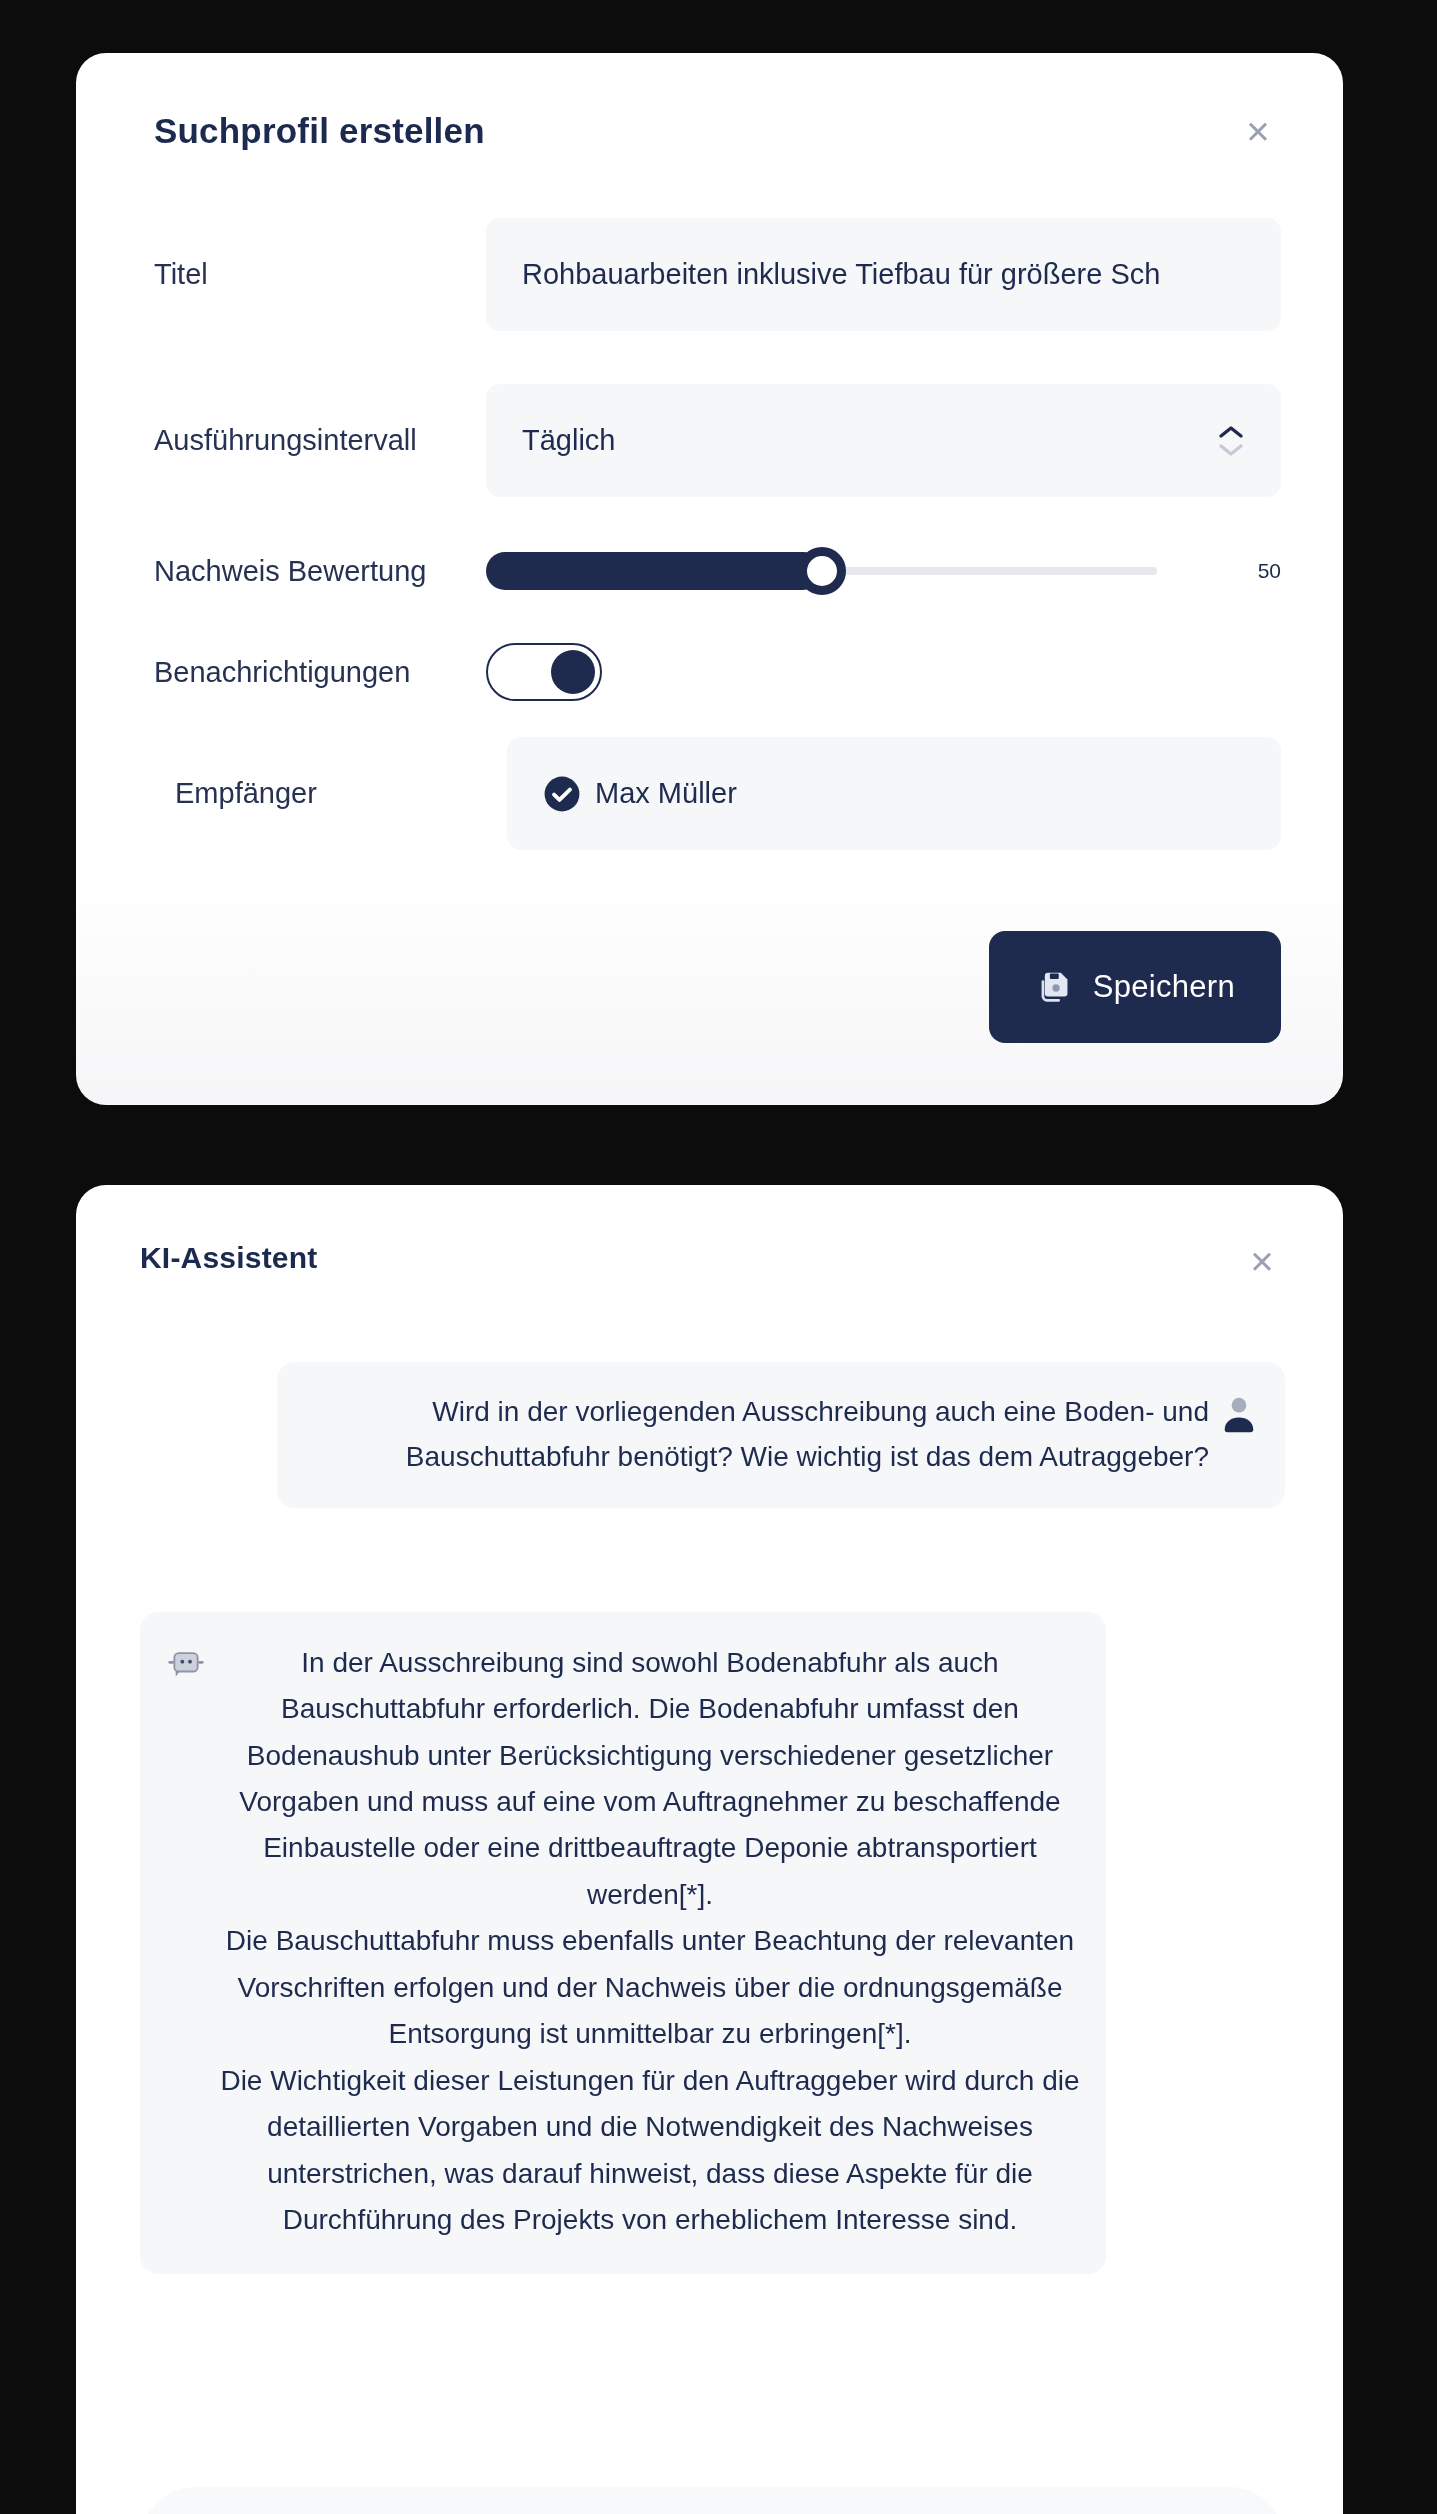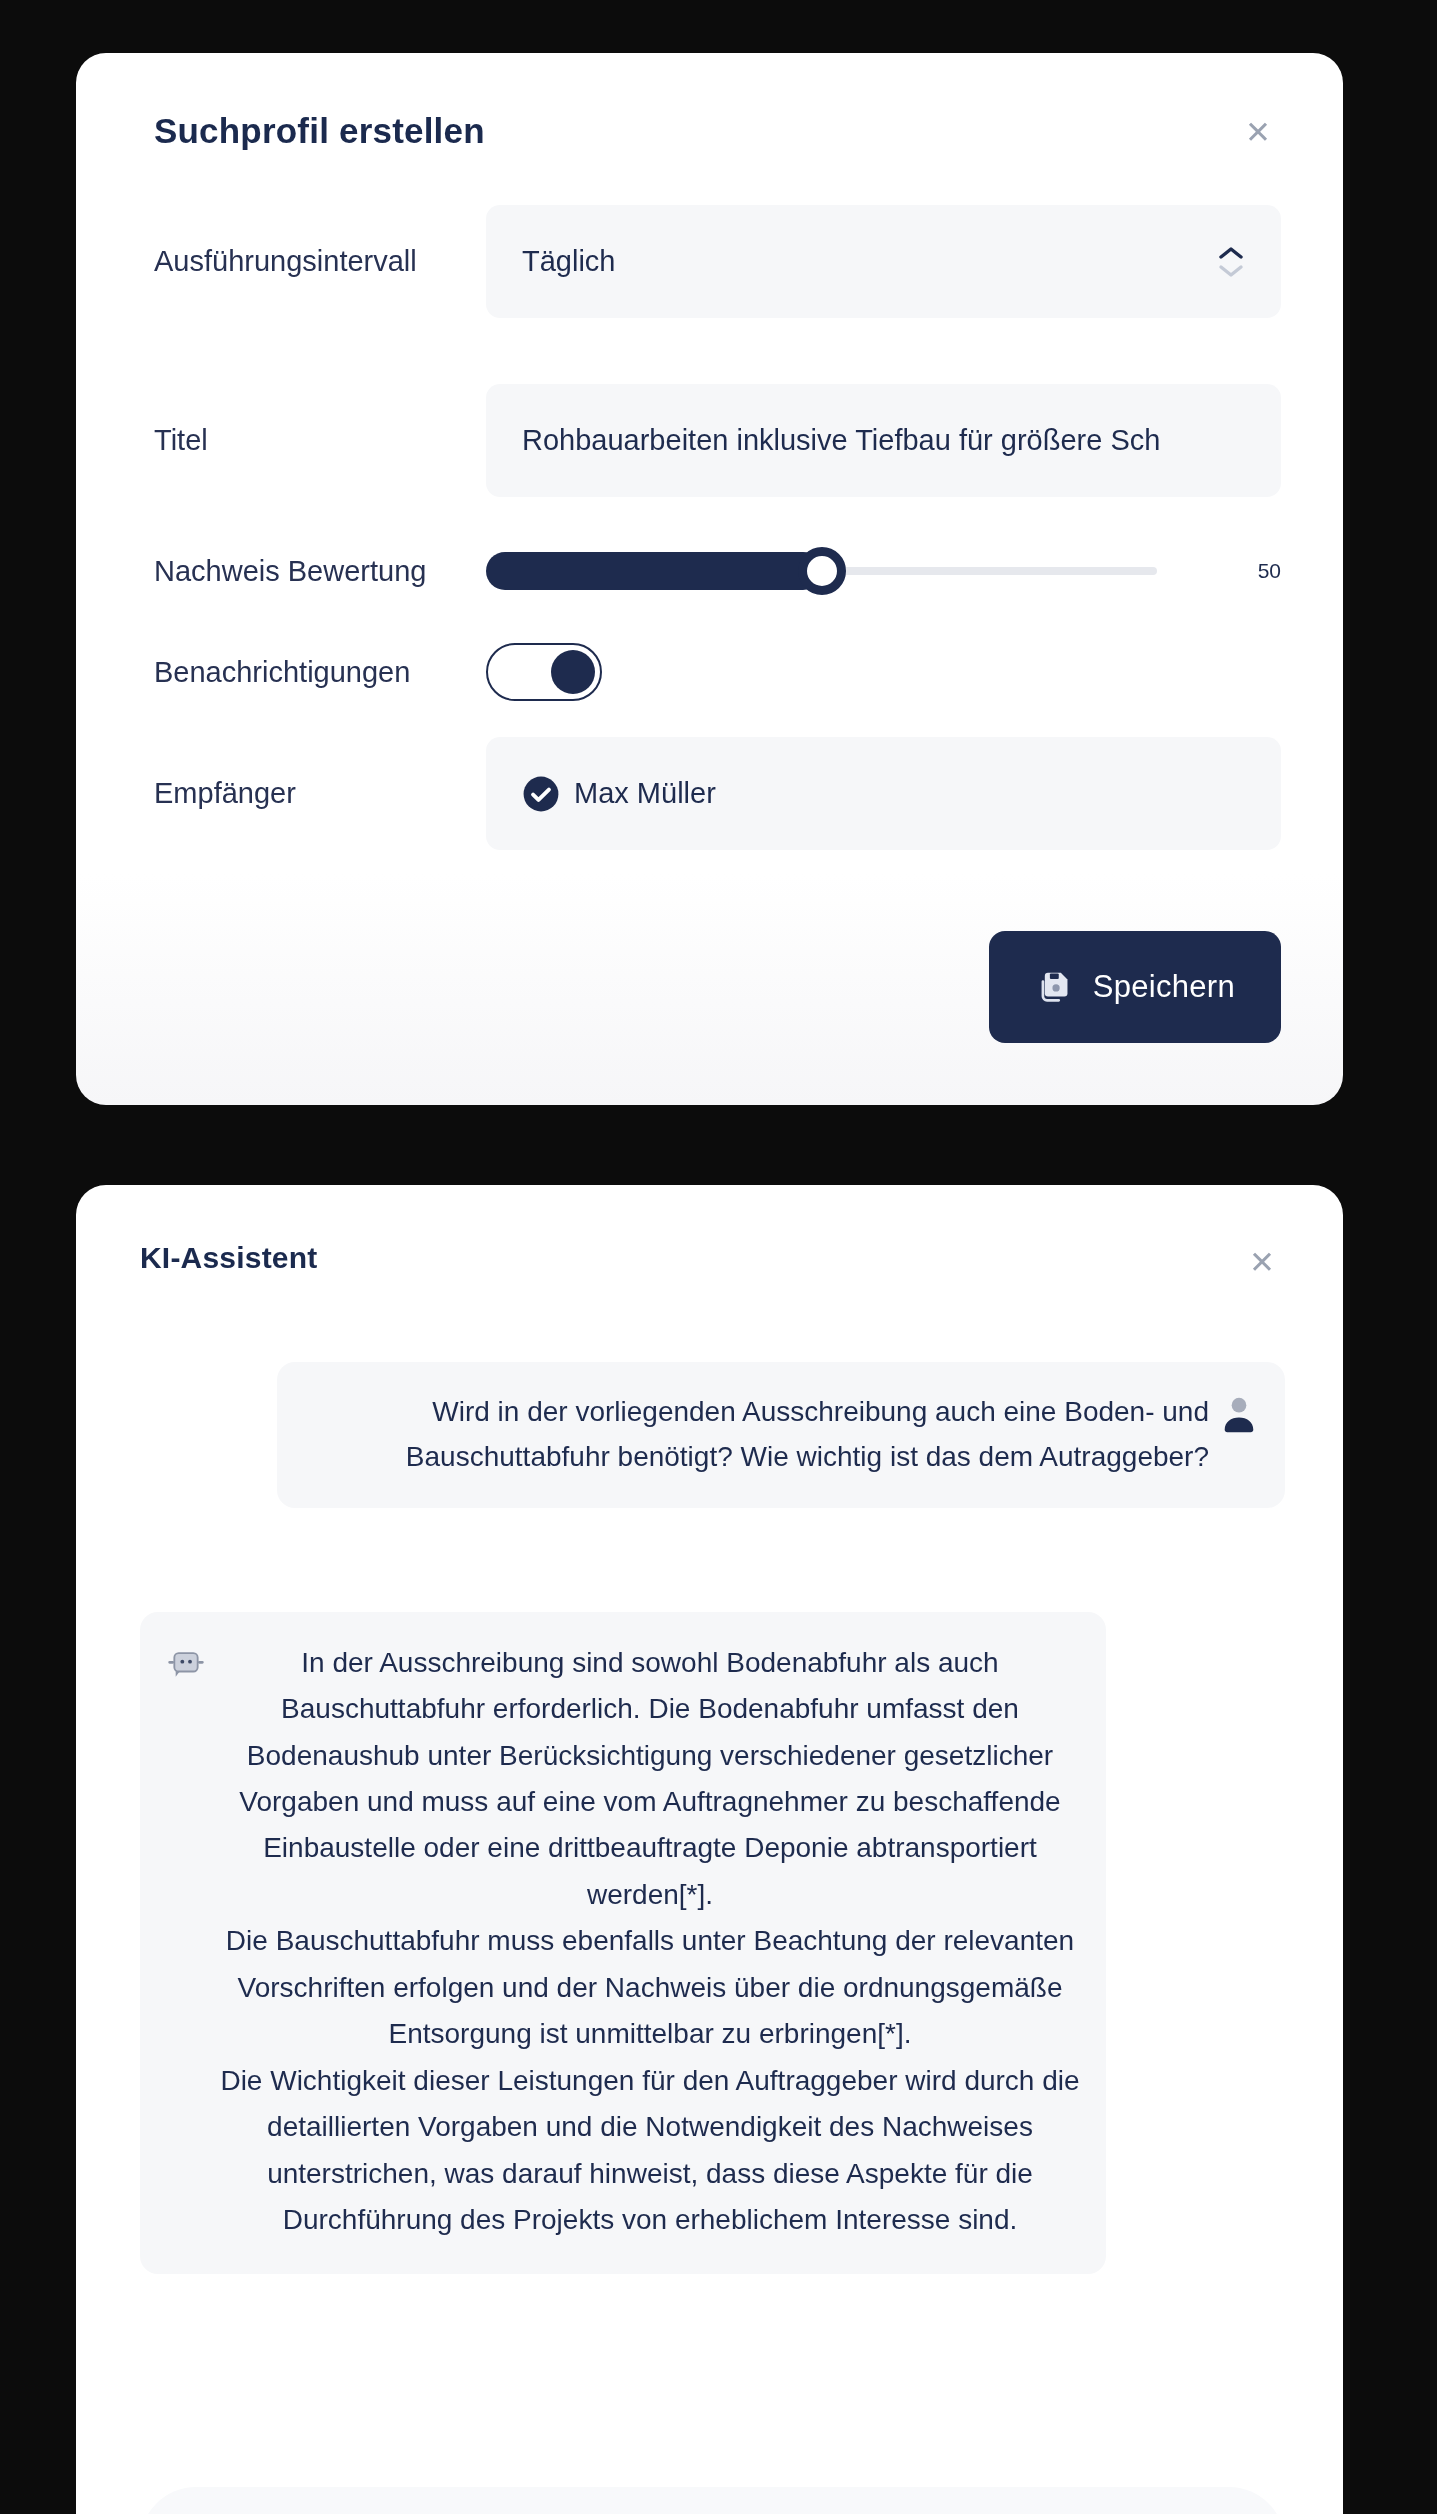--- a/index.html
+++ b/index.html
@@ -52,21 +52,21 @@
     background:#f6f7f9;
     border-radius:14px;
     display:flex; align-items:center;
     padding:0 36px;
     font-size:29px; color:#1e2b4e;
   }
   .row-titel { margin-top:66px; }
   .row-intervall { margin-top:53px; }
   .row-slider { margin-top:46px; height:56px; }
   .row-toggle { margin-top:44px; height:58px; }
-  .row-empfaenger { margin-top:36px; }
+  .row-empfaenger { margin-top:36px;margin-left:21px; }
   .text-input {
     width:100%; background:transparent; border:none; outline:none;
     font-family:"Liberation Sans", sans-serif;
     font-size:29px; color:#1e2b4e;
   }
   .select-field { justify-content:space-between; cursor:pointer; }
   .chevrons { display:flex; flex-direction:column; gap:2px; align-items:center; }
   
   .slider-wrap { flex:1; position:relative; height:48px; cursor:pointer; }
   .slider-fill {
@@ -157,44 +157,44 @@
   .ask-input::placeholder { color:#9aa3b5; }
   .send-btn { background:none; border:none; cursor:pointer; padding:6px; display:flex; }
 </style>
 </head>
 <body>
 
 <div class="modal" id="modal-search">
   <div class="modal-header">
     <div class="modal-title">Suchprofil erstellen</div>
     <button class="close-btn">✕</button>
+  </div>
+
+  <div class="form-row row-titel">
+    <div class="row-label">Titel</div>
+    <div class="field">
+      <input class="text-input" type="text" value="Rohbauarbeiten inklusive Tiefbau für größere Sch" style="">
+    </div>
   </div>
 
   <div class="form-row row-intervall">
     <div class="row-label">Ausführungsintervall</div>
     <div class="field select-field">
       <span>Täglich</span>
       <span class="chevrons">
         <svg width="28" height="16" viewBox="0 0 28 16">
           <path d="M4 12 L14 4 L24 12" fill="none" stroke="#1e2b4e" stroke-width="3.4" stroke-linecap="round" stroke-linejoin="round"></path>
         </svg>
         <svg width="28" height="16" viewBox="0 0 28 16">
           <path d="M4 4 L14 12 L24 4" fill="none" stroke="#c4cad6" stroke-width="3.4" stroke-linecap="round" stroke-linejoin="round"></path>
         </svg>
       </span>
     </div>
   </div>
 
-  <div class="form-row row-titel">
-    <div class="row-label">Titel</div>
-    <div class="field">
-      <input class="text-input" type="text" value="Rohbauarbeiten inklusive Tiefbau für größere Sch" style="">
-    </div>
-  </div>
-
   <div class="form-row row-slider">
     <div class="row-label">Nachweis Bewertung</div>
     <div class="slider-wrap">
       <div class="slider-fill" style="width: 50%;"></div>
       <div class="slider-rest" style="left: 50%;"></div>
       <div class="slider-thumb" style="left: 50%;"></div>
     </div>
     <div class="slider-value">50</div>
   </div>
 

